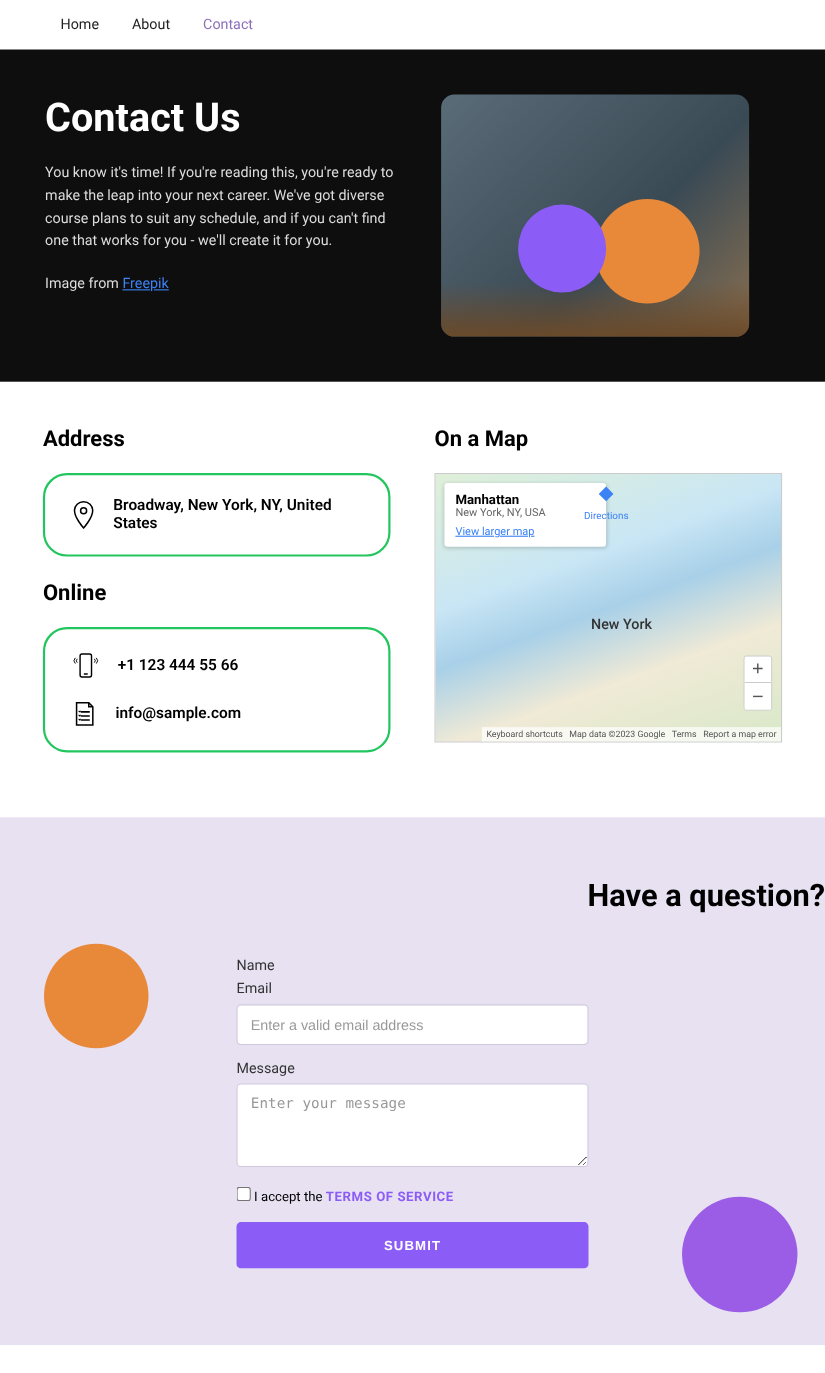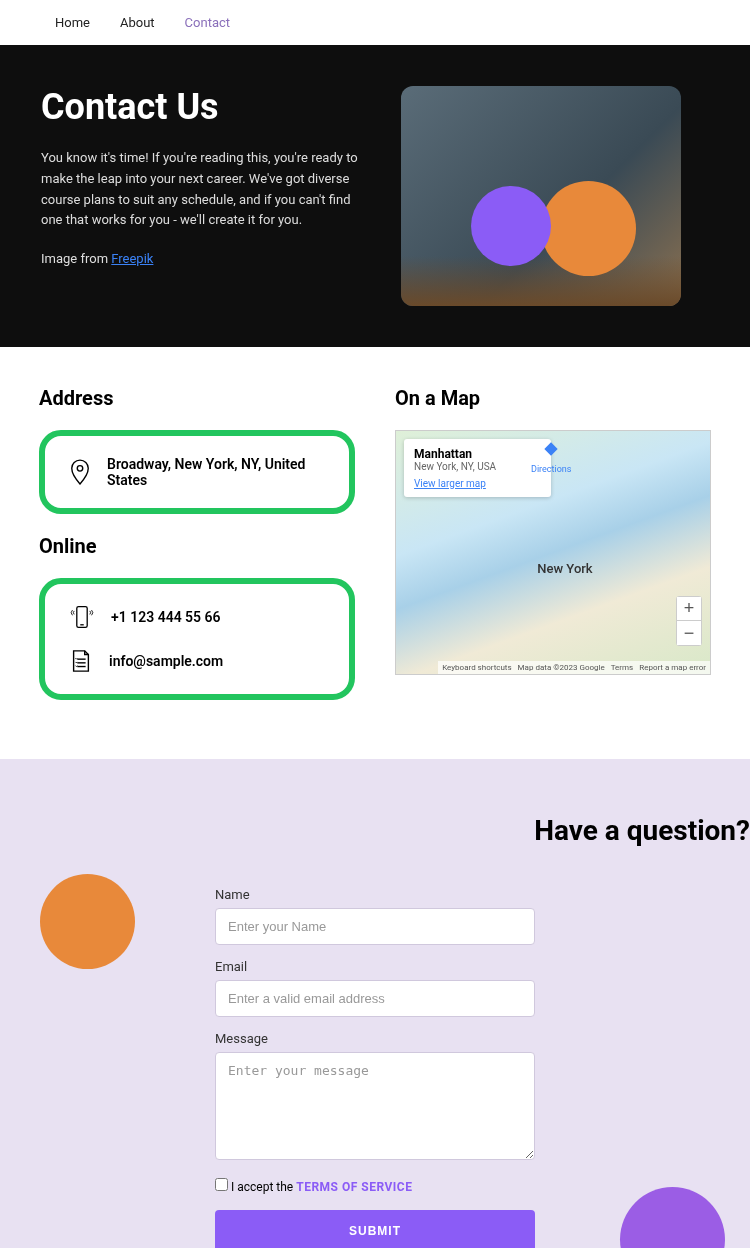--- a/index.html
+++ b/index.html
@@ -13,21 +13,21 @@
 .hero p { color: #ddd; font-size: 13px; line-height: 1.6; margin-bottom: 18px; }
 .hero .link { color: #3b82f6; }
 .hero-img { width: 280px; height: 220px; background: linear-gradient(135deg,#5a6c78 0%,#3a4a55 60%,#8a7050 100%); border-radius: 12px; position: relative; }
 .hero-img::after { content:""; position:absolute; left:0; right:0; bottom:0; height:50px; background:linear-gradient(0deg,#6a4a2a,transparent); border-radius:0 0 12px 12px;}
 .circle-purple { width: 80px; height: 80px; border-radius: 50%; background: #8b5cf6; position: absolute; right: 130px; bottom: 40px; z-index: 2; }
 .circle-orange { width: 95px; height: 95px; border-radius: 50%; background: #e8893a; position: absolute; right: 45px; bottom: 30px; z-index: 1; }
 .info { padding: 39px; display: flex; gap: 40px; }
 .info-left { flex: 1; }
 .info-right { flex: 1; }
 .info h2 { font-size: 20px; font-weight: 700; margin-bottom: 20px; }
-.box { border: 6px solid #22c55e; border-radius: 22px; padding: 20px 24px; margin-bottom: 20px; display: flex; flex-direction: column; gap: 18px; }
+.box { border: 2px solid #22c55e; border-radius: 22px; padding: 20px 24px; margin-bottom: 20px; display: flex; flex-direction: column; gap: 18px; }
 .box-row { display: flex; align-items: center; gap: 16px; }
 .box-row svg { flex-shrink: 0; }
 .box-row span { font-size: 14px; font-weight: 600; }
 .map { width: 100%; height: 245px; background: linear-gradient(160deg,#dff0d8 0%,#c9e6f5 35%,#a8d0e8 50%,#f0ead6 70%,#d8e8c8 100%); border: 1px solid #ccc; position: relative; }
 .map-card { position: absolute; top: 8px; left: 8px; background: #fff; padding: 8px 10px; border-radius: 3px; box-shadow: 0 1px 4px rgba(0,0,0,.2); width: 147px; }
 .map-card-title { font-size: 12px; font-weight: 700; }
 .map-card-sub { font-size: 10px; color: #666; }
 .map-card-link { font-size: 10px; color: #3b82f6; margin-top: 6px; display: block; }
 .map-dir { position: absolute; top: 10px; left: 135px; text-align: center; }
 .map-dir svg { display: block; margin: 0 auto; }
@@ -38,21 +38,21 @@
 .map-zoom button:first-child { border-bottom: 1px solid #ccc; }
 .map-footer { position: absolute; bottom: 0; right: 0; font-size: 8px; color: #555; background: rgba(255,255,255,.7); padding: 2px 4px; display:flex; gap:6px; }
 .form-section { background: #e8e1f2; padding: 55px 0 70px; position: relative; overflow: hidden; }
 .form-section h2 { text-align: right; font-size: 28px; font-weight: 700; margin-bottom: 40px; }
 .form-circle-orange { width: 95px; height: 95px; border-radius: 50%; background: #e8893a; position: absolute; left: 40px; top: 115px; }
 .form-circle-purple { width: 105px; height: 105px; border-radius: 50%; background: #9b5de5; position: absolute; right: 25px; bottom: 30px; }
 .form { max-width: 320px; margin: 0 auto; }
 .form label { display: block; font-size: 13px; margin-bottom: 6px; color: #333; }
 .form input[type=text], .form input[type=email], .form textarea { width: 100%; padding: 10px 12px; border: 1px solid #d0c8dd; border-radius: 4px; font-size: 13px; margin-bottom: 14px; background: #fff; color: #333; }
 .form input::placeholder, .form textarea::placeholder { color: #999; }
-.form textarea { height: 108px; resize: vertical; }
+.form textarea { height: 76px; resize: vertical; }
 .check-row { font-size: 12px; margin-bottom: 16px; }
 .check-row .tos { color: #8b5cf6; font-weight: 700; letter-spacing: .5px; }
 .submit { width: 100%; padding: 14px; background: #8b5cf6; color: #fff; border: none; border-radius: 4px; font-size: 12px; font-weight: 700; letter-spacing: 1px; cursor: pointer; }
 </style>
 </head>
 <body>
 
 <nav class="nav">
   <a href="#">Home</a>
   <a href="#">About</a>
@@ -138,21 +138,20 @@
     </div>
   </div>
 </section>
 
 <section class="form-section">
   <div class="form-circle-orange"></div>
   <div class="form-circle-purple"></div>
   <h2>Have a question?</h2>
   <form class="form">
     <label>Name</label>
-    <input type="text" placeholder="Enter your Name" style="">
     <label>Email</label>
     <input type="email" placeholder="Enter a valid email address" style="">
     <label>Message</label>
     <textarea placeholder="Enter your message" style=""></textarea>
     <div class="check-row">
       <input type="checkbox" style="">
       <span>I accept the </span><span class="tos">TERMS OF SERVICE</span>
     </div>
     <button type="button" class="submit">SUBMIT</button>
   </form>

